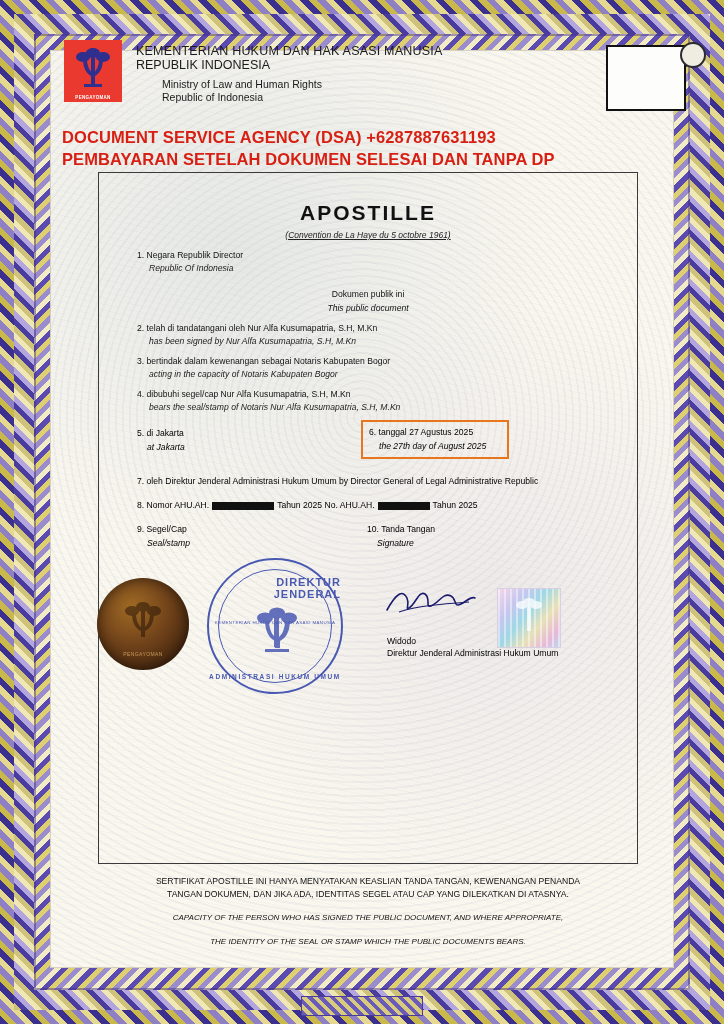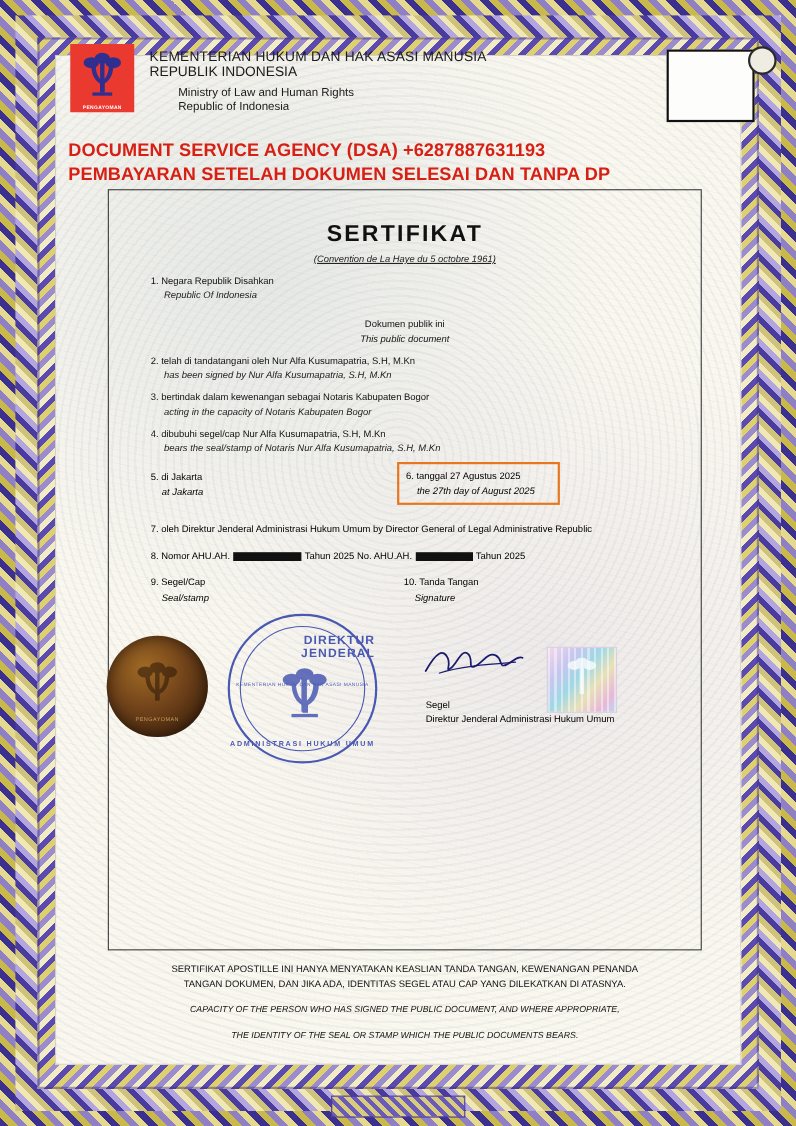--- a/index.html
+++ b/index.html
@@ -427,26 +427,26 @@
   </div>
   <div class="stamp-box"></div>
 
   <div class="overlay-red">
     <div>DOCUMENT SERVICE AGENCY (DSA) +6287887631193</div>
     <div>PEMBAYARAN SETELAH DOKUMEN SELESAI DAN TANPA DP</div>
   </div>
 
   <div class="content">
 
-    <div class="title">SERTIFIKAT</div>
+    <div class="title">APOSTILLE</div>
     <div class="subtitle">(Convention de La Haye du 5 octobre 1961)</div>
 
     <div class="item">
       <span>1.</span>
-      <span>Negara Republik Disahkan</span>
+      <span>Negara Republik Director</span>
       <span class="it">Republic Of Indonesia</span>
     </div>
 
     <div class="center-block">
       <span>Dokumen publik ini</span>
       <span class="it">This public document</span>
     </div>
 
     <div class="item">
       <span>2.</span>
@@ -546,21 +546,21 @@
         <svg width="62" height="58" viewBox="0 0 62 58" style="position:absolute;left:0;top:0;" aria-hidden="true">
           <g fill="#ffffff" opacity="0.75">
             <ellipse cx="24" cy="16" rx="6" ry="4"></ellipse>
             <ellipse cx="31" cy="13" rx="6" ry="4"></ellipse>
             <ellipse cx="38" cy="16" rx="6" ry="4"></ellipse>
             <rect x="29" y="16" width="4" height="26"></rect>
           </g>
         </svg>
       </div>
 
-      <div class="sign-name">Segel</div>
+      <div class="sign-name">Widodo</div>
       <div class="sign-title">Direktur Jenderal Administrasi Hukum Umum</div>
     </div>
   </div>
 
   <div class="footnote">
     <div class="fn-id">SERTIFIKAT APOSTILLE INI HANYA MENYATAKAN KEASLIAN TANDA TANGAN, KEWENANGAN PENANDA</div>
     <div class="fn-id">TANGAN DOKUMEN, DAN JIKA ADA, IDENTITAS SEGEL ATAU CAP YANG DILEKATKAN DI ATASNYA.</div>
     <div class="fn-en">CAPACITY OF THE PERSON WHO HAS SIGNED THE PUBLIC DOCUMENT, AND WHERE APPROPRIATE,</div>
     <div class="fn-en">THE IDENTITY OF THE SEAL OR STAMP WHICH THE PUBLIC DOCUMENTS BEARS.</div>
   </div>

